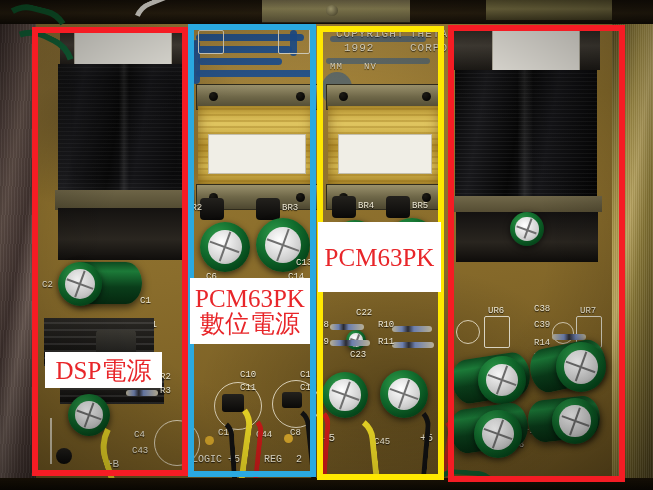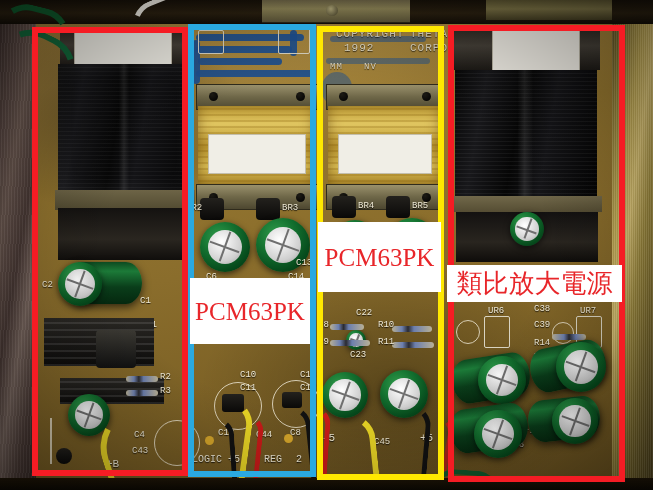--- a/index.html
+++ b/index.html
@@ -352,29 +352,30 @@
   <div class="cw" style="left:292px;top:406px;width:26px;height:92px;border:5px solid #c81a18;border-color:transparent #c81a18 transparent transparent;transform:rotate(4deg);"></div>
   <div class="cw" style="left:324px;top:414px;width:42px;height:86px;border:6px solid #e8d425;border-color:transparent #e8d425 transparent transparent;transform:rotate(-6deg);"></div>
   <div class="cw" style="left:384px;top:404px;width:34px;height:94px;border:5px solid #111;border-color:transparent #111 transparent transparent;transform:rotate(5deg);"></div>
   <div class="cw" style="left:408px;top:412px;width:30px;height:88px;border:5px solid #a8261a;border-color:transparent #a8261a transparent transparent;transform:rotate(10deg);"></div>
   <div class="cw" style="left:430px;top:470px;width:60px;height:40px;border:5px solid #0f5a2c;border-color:#0f5a2c transparent transparent transparent;transform:rotate(4deg);"></div>
 
   <div class="layer" id="botband"></div>
   <div class="layer" id="vig"></div>
 
   <div class="abox" style="left:32px;top:27px;width:156px;height:449px;border:6px solid #f51c24;"></div>
+  <div class="alabel" style="left:45px;top:352px;width:117px;height:36px;font-size:25px;">
+    <span class="l1">DSP電源</span>
+  </div>
 
   <div class="abox" style="left:188px;top:24px;width:128px;height:453px;border:6px solid #2aa9e0;"></div>
   <div class="alabel" style="left:190px;top:278px;width:120px;height:66px;font-size:25px;">
     <span class="l1">PCM63PK</span>
+    <span class="l2">數位電源</span>
   </div>
 
   <div class="abox" style="left:317px;top:26px;width:127px;height:454px;border:6px solid #ffe800;"></div>
   <div class="alabel" style="left:318px;top:222px;width:123px;height:70px;font-size:25px;">
     <span class="l1">PCM63PK</span>
   </div>
 
   <div class="abox" style="left:448px;top:25px;width:177px;height:457px;border:6px solid #f51c24;"></div>
-  <div class="alabel" style="left:447px;top:265px;width:175px;height:37px;font-size:26px;">
-    <span class="l1">類比放大電源</span>
-  </div>
 
 </div>
 
 </body></html>

